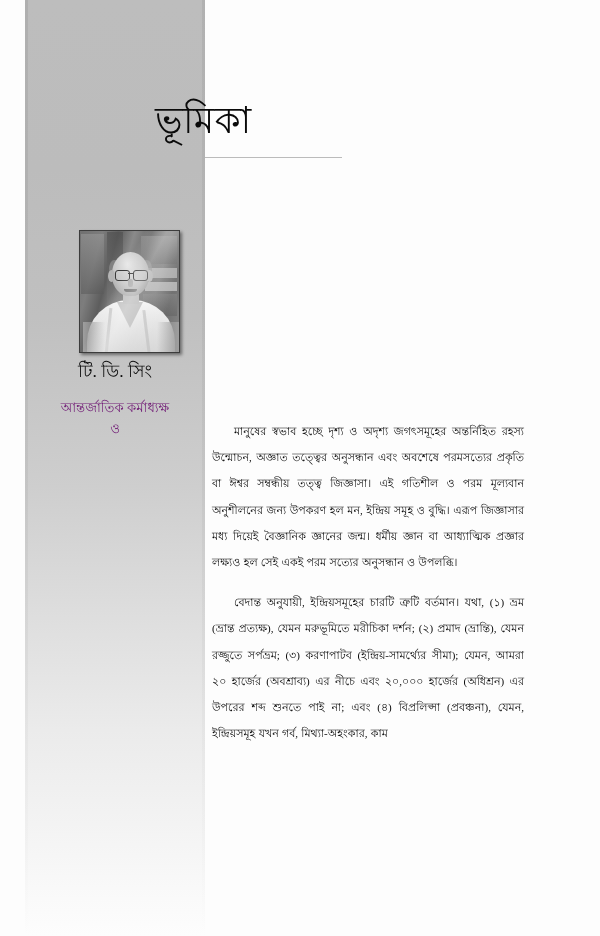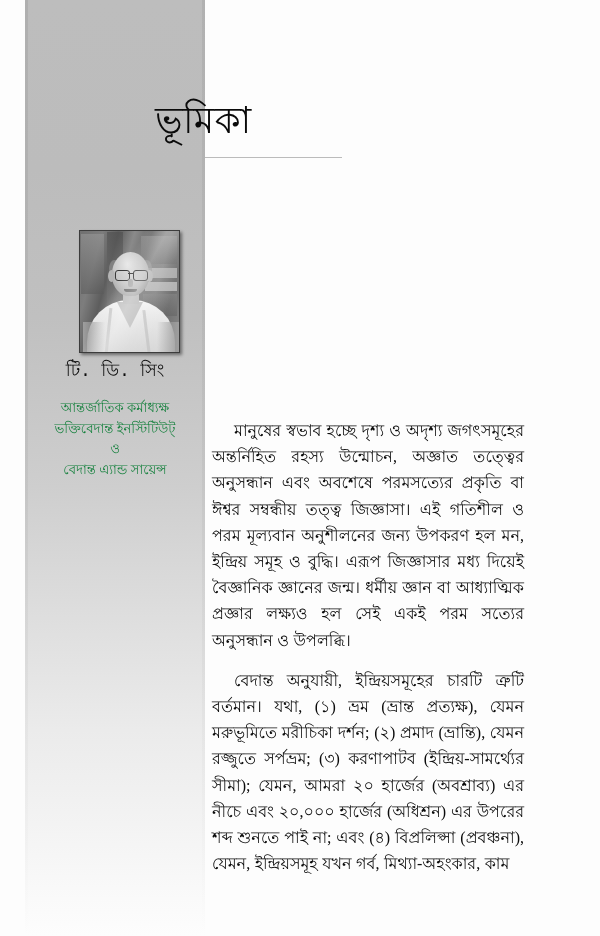--- a/index.html
+++ b/index.html
@@ -236,38 +236,37 @@
     left: 25px;
     top: 358px;
     width: 180px;
     text-align: center;
   }
   #author-name {
     font-size: 17.5px;
     line-height: 26px;
     color: #0d0d0d;
     margin-bottom: 14px;
-    font-family: Liberation Mono, monospace;
   }
   .caption-line {
     font-size: 13.2px;
     line-height: 20.5px;
-    color: #15803d;
+    color: #701a75;
     white-space: nowrap;
   }
 
   
   #body-column {
     position: absolute;
     left: 212px;
     top: 418px;
     width: 312px;
   }
   .body-para {
-    font-size: 16px;
+    font-size: 11px;
     line-height: 26.2px;
     text-align: justify;
     text-justify: inter-word;
     color: #0b0b0b;
     margin: 0 0 14px 0;
     text-indent: 22px;
     word-spacing: .5px;
   }
   .body-para:last-child { margin-bottom: 0; margin-top: 10px; }
 </style>
@@ -308,23 +307,21 @@
     <div class="ph-layer ph-bridge"></div>
     <div class="ph-layer ph-nose"></div>
     <div class="ph-layer ph-mouth"></div>
     <div class="ph-layer ph-streak"></div>
     <div class="ph-layer ph-border"></div>
   </div>
 
   <div id="caption-block">
     <div id="author-name">টি. ডি. সিং</div>
     <div class="caption-line">আন্তর্জাতিক কর্মাধ্যক্ষ</div>
-    <div class="caption-line">ভক্তিবেদান্ত ইনস্টিটিউট্</div>
     <div class="caption-line">ও</div>
-    <div class="caption-line">বেদান্ত এ্যান্ড সায়েন্স</div>
   </div>
 
   <div id="body-column">
     <p class="body-para">মানুষের স্বভাব হচ্ছে দৃশ্য ও অদৃশ্য জগৎসমূহের অন্তর্নিহিত রহস্য উন্মোচন, অজ্ঞাত তত্ত্বের অনুসন্ধান এবং অবশেষে পরমসত্যের প্রকৃতি বা ঈশ্বর সম্বন্ধীয় তত্ত্ব জিজ্ঞাসা। এই গতিশীল ও পরম মূল্যবান অনুশীলনের জন্য উপকরণ হল মন, ইন্দ্রিয় সমূহ ও বুদ্ধি। এরূপ জিজ্ঞাসার মধ্য দিয়েই বৈজ্ঞানিক জ্ঞানের জন্ম। ধর্মীয় জ্ঞান বা আধ্যাত্মিক প্রজ্ঞার লক্ষ্যও হল সেই একই পরম সত্যের অনুসন্ধান ও উপলব্ধি।</p>
     <p class="body-para">বেদান্ত অনুযায়ী, ইন্দ্রিয়সমূহের চারটি ত্রুটি বর্তমান। যথা, (১) ভ্রম (ভ্রান্ত প্রত্যক্ষ), যেমন মরুভূমিতে মরীচিকা দর্শন; (২) প্রমাদ (ভ্রান্তি), যেমন রজ্জুতে সর্পভ্রম; (৩) করণাপাটব (ইন্দ্রিয়-সামর্থ্যের সীমা); যেমন, আমরা ২০ হার্জের (অবশ্রাব্য) এর নীচে এবং ২০,০০০ হার্জের (অধিশ্রন) এর উপরের শব্দ শুনতে পাই না; এবং (৪) বিপ্রলিপ্সা (প্রবঞ্চনা), যেমন, ইন্দ্রিয়সমূহ যখন গর্ব, মিথ্যা-অহংকার, কাম</p>
   </div>
 
 </div>
 
 </body></html>

